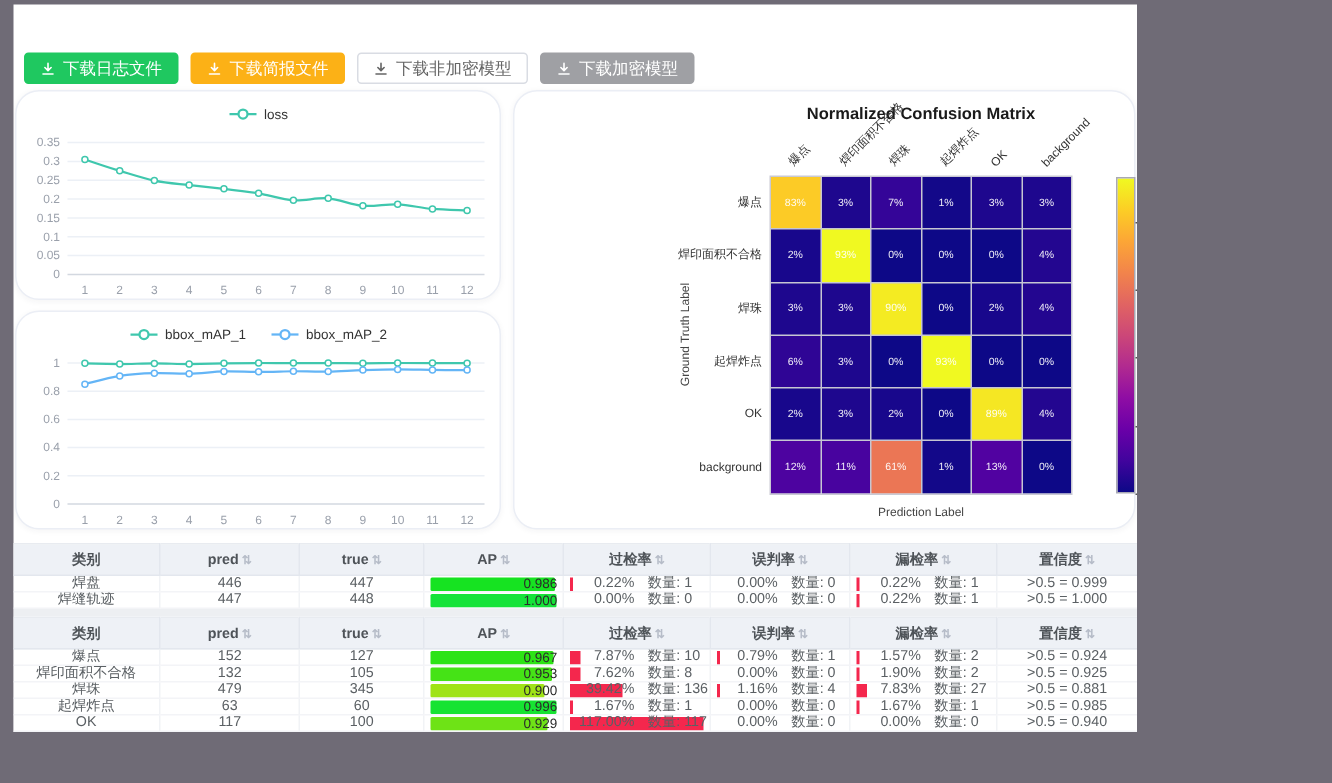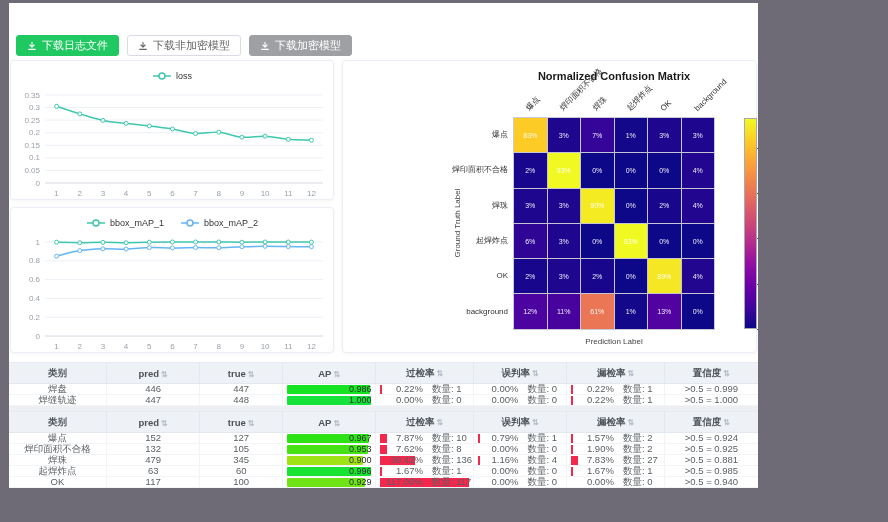--- a/index.html
+++ b/index.html
@@ -10,21 +10,21 @@
   
   .toolbar{display:flex;gap:8px;margin:32px 0 0 7px}
   .btn{display:inline-flex;align-items:center;gap:5px;height:21px;padding:0 10px;font-size:11px;
        border-radius:3px;border:1px solid transparent;cursor:pointer;white-space:nowrap;
        font-family:"Liberation Sans",sans-serif}
   .btn svg{flex:0 0 auto}
 
   
   .content{display:flex;gap:8px;padding:0 1px;margin-top:4px}
   .left-col{width:324px;display:flex;flex-direction:column;gap:7px}
-  .card{background:#fff;border:1px solid #ebeef5;border-radius:4px;box-shadow:0 1px 4px rgba(31,45,61,.05);box-sizing:border-box}
+  .card{background:#fff;border:1px solid #ebeef5;border-radius:16px;box-shadow:0 1px 4px rgba(31,45,61,.05);box-sizing:border-box}
   .loss-card{height:140px}
   .map-card{height:146px}
   .matrix-card{flex:1;height:293px;position:relative}
 
   
   .legend{display:flex;justify-content:center;align-items:center;gap:16px;height:22px;padding-top:4px}
   .lg-item{display:flex;align-items:center;gap:4px;font-size:9px;color:#333;cursor:pointer}
 
   
   .cm-title{position:absolute;left:151px;top:9px;width:240px;text-align:center;font-size:11px;
@@ -65,20 +65,26 @@
 </head>
 <body>
 
 <div class="page">
   <div class="toolbar">
       <button class="btn" style="background: rgb(31, 200, 96); color: rgb(255, 255, 255); border-color: rgb(31, 200, 96);">
         <svg width="10" height="10" viewBox="0 0 12 12">
           <path d="M6 1.5v5.5M3.5 4.8L6 7.3l2.5-2.5M2 10h8" stroke="currentColor" stroke-width="1.3" fill="none" stroke-linecap="round" stroke-linejoin="round"></path>
         </svg>
         <span>下载日志文件</span>
+      </button>
+      <button class="btn" style="background: rgb(252, 177, 22); color: rgb(255, 255, 255); border-color: rgb(252, 177, 22);">
+        <svg width="10" height="10" viewBox="0 0 12 12">
+          <path d="M6 1.5v5.5M3.5 4.8L6 7.3l2.5-2.5M2 10h8" stroke="currentColor" stroke-width="1.3" fill="none" stroke-linecap="round" stroke-linejoin="round"></path>
+        </svg>
+        <span>下载简报文件</span>
       </button>
       <button class="btn" style="background: rgb(255, 255, 255); color: rgb(102, 102, 102); border-color: rgb(217, 220, 227);">
         <svg width="10" height="10" viewBox="0 0 12 12">
           <path d="M6 1.5v5.5M3.5 4.8L6 7.3l2.5-2.5M2 10h8" stroke="currentColor" stroke-width="1.3" fill="none" stroke-linecap="round" stroke-linejoin="round"></path>
         </svg>
         <span>下载非加密模型</span>
       </button>
       <button class="btn" style="background: rgb(159, 160, 164); color: rgb(255, 255, 255); border-color: rgb(159, 160, 164);">
         <svg width="10" height="10" viewBox="0 0 12 12">
           <path d="M6 1.5v5.5M3.5 4.8L6 7.3l2.5-2.5M2 10h8" stroke="currentColor" stroke-width="1.3" fill="none" stroke-linecap="round" stroke-linejoin="round"></path>

